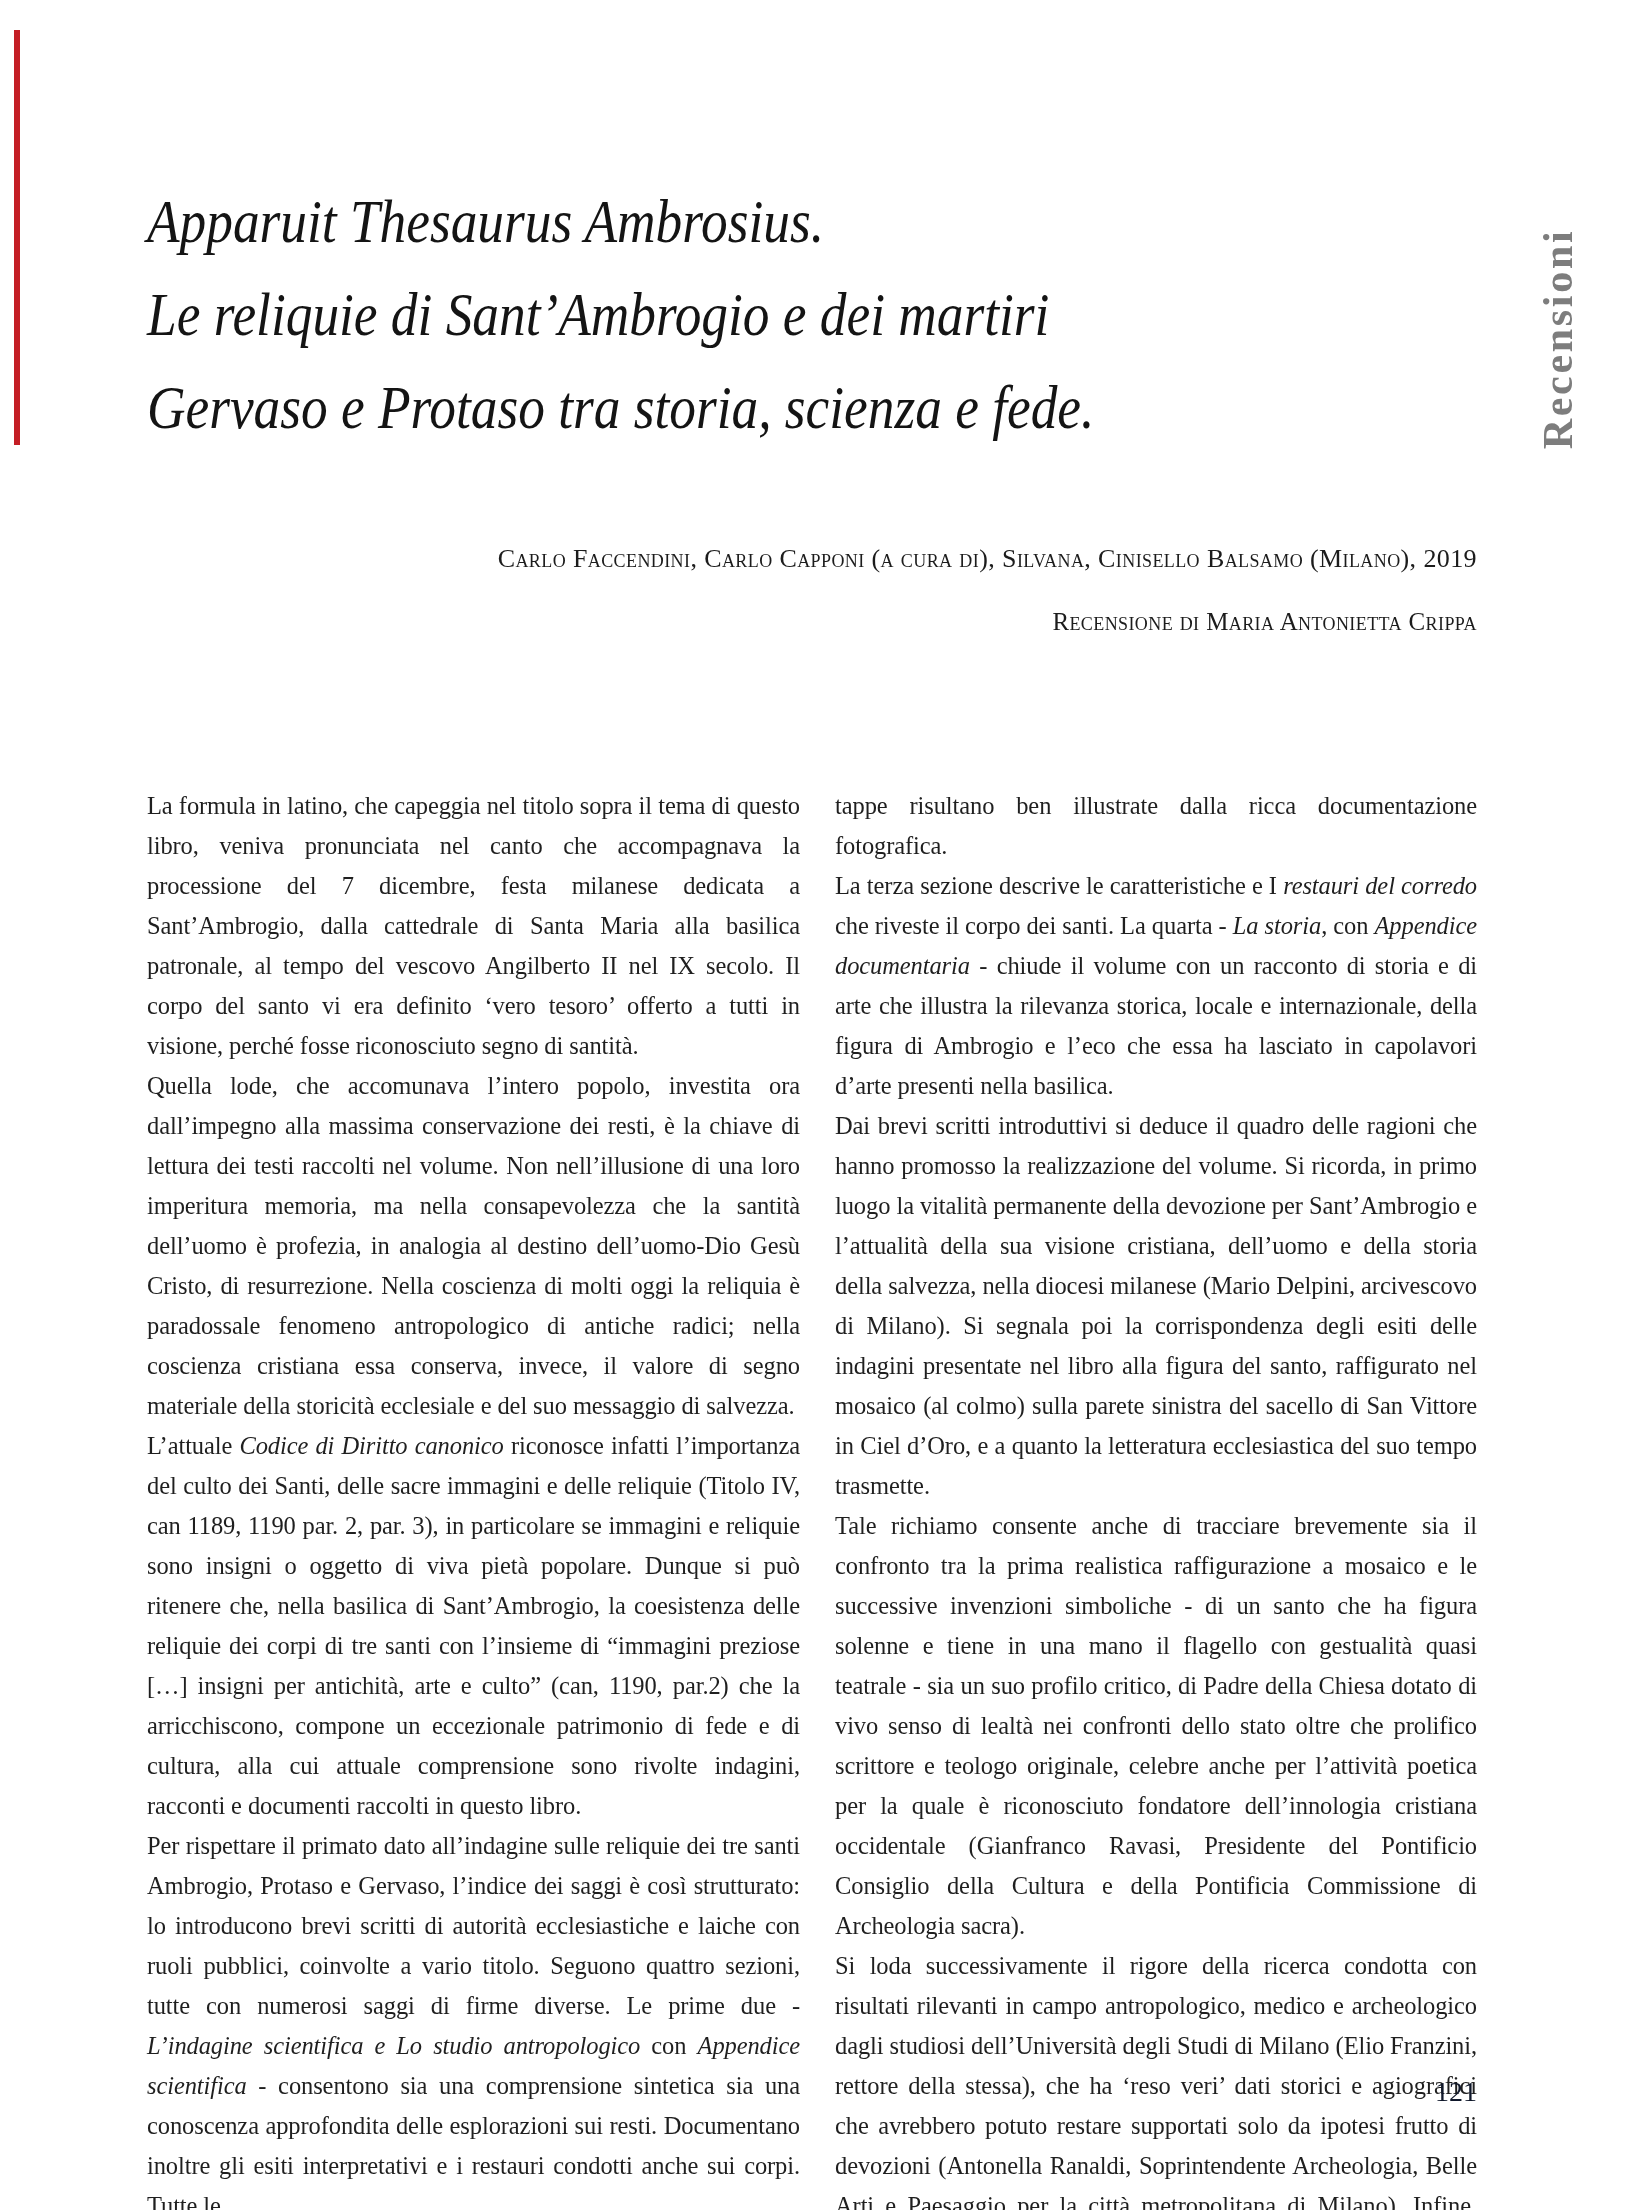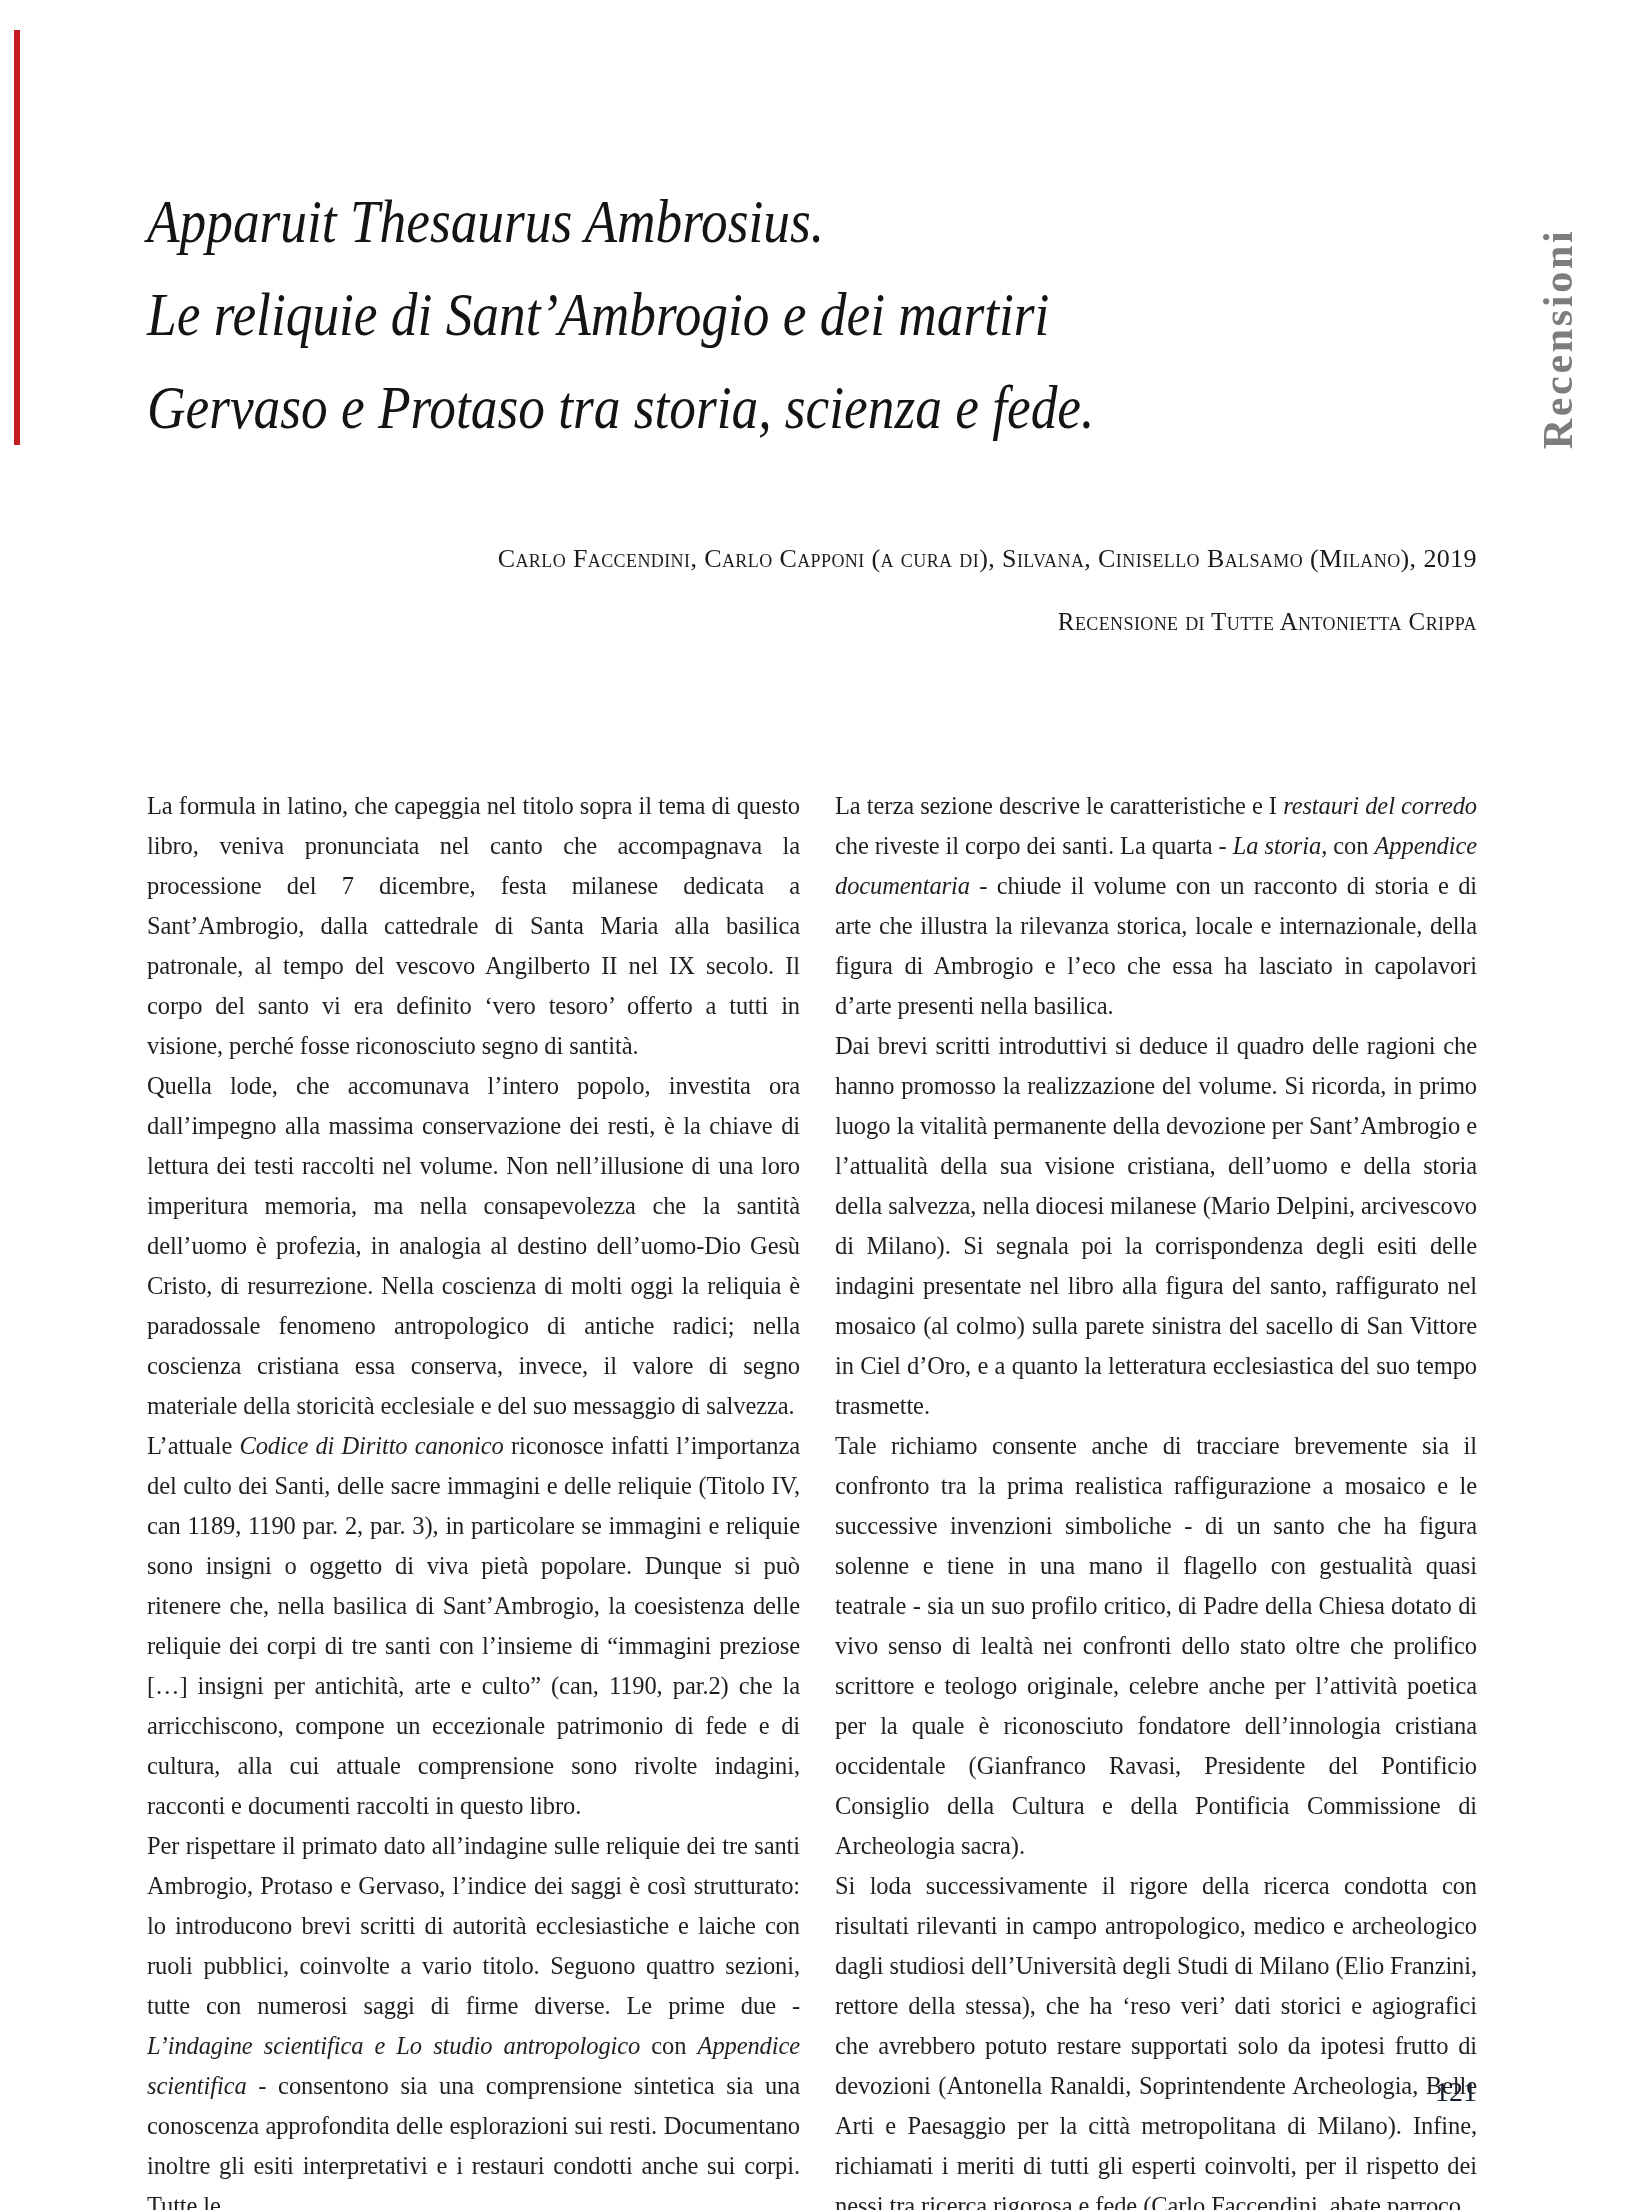--- a/index.html
+++ b/index.html
@@ -81,30 +81,31 @@
 </div>
 
 <div class="title-block">
   <div>Apparuit Thesaurus Ambrosius.</div>
   <div>Le reliquie di Sant’Ambrogio e dei martiri</div>
   <div>Gervaso e Protaso tra storia, scienza e fede.</div>
 </div>
 
 <div class="byline">Carlo Faccendini, Carlo Capponi (a cura di), Silvana, Cinisello Balsamo (Milano), 2019</div>
 
-<div class="reviewer">Recensione di Tutte Antonietta Crippa</div>
+<div class="reviewer">Recensione di Maria Antonietta Crippa</div>
 
 <div class="col col-left">
     <p class="para"><span>La formula in latino, che capeggia nel titolo sopra il tema di questo libro, veniva pronunciata nel canto che accompagnava la processione del 7 dicembre, festa milanese dedicata a Sant’Ambrogio, dalla cattedrale di Santa Maria alla basilica patronale, al tempo del vescovo Angilberto II nel IX secolo. Il corpo del santo vi era definito ‘vero tesoro’ offerto a tutti in visione, perché fosse riconosciuto segno di santità.</span></p>
     <p class="para"><span>Quella lode, che accomunava l’intero popolo, investita ora dall’impegno alla massima conservazione dei resti, è la chiave di lettura dei testi raccolti nel volume. Non nell’illusione di una loro imperitura memoria, ma nella consapevolezza che la santità dell’uomo è profezia, in analogia al destino dell’uomo-Dio Gesù Cristo, di resurrezione. Nella coscienza di molti oggi la reliquia è paradossale fenomeno antropologico di antiche radici; nella coscienza cristiana essa conserva, invece, il valore di segno materiale della storicità ecclesiale e del suo messaggio di salvezza.</span></p>
     <p class="para"><span>L’attuale </span><i>Codice di Diritto canonico</i><span> riconosce infatti l’importanza del culto dei Santi, delle sacre immagini e delle reliquie (Titolo IV, can 1189, 1190 par. 2, par. 3), in particolare se immagini e reliquie sono insigni o oggetto di viva pietà popolare. Dunque si può ritenere che, nella basilica di Sant’Ambrogio, la coesistenza delle reliquie dei corpi di tre santi con l’insieme di “immagini preziose […] insigni per antichità, arte e culto” (can, 1190, par.2) che la arricchiscono, compone un eccezionale patrimonio di fede e di cultura, alla cui attuale comprensione sono rivolte indagini, racconti e documenti raccolti in questo libro.</span></p>
     <p class="para"><span>Per rispettare il primato dato all’indagine sulle reliquie dei tre santi Ambrogio, Protaso e Gervaso, l’indice dei saggi è così strutturato: lo introducono brevi scritti di autorità ecclesiastiche e laiche con ruoli pubblici, coinvolte a vario titolo. Seguono quattro sezioni, tutte con numerosi saggi di firme diverse. Le prime due - </span><i>L’indagine scientifica e Lo studio antropologico</i><span> con </span><i>Appendice scientifica</i><span> - consentono sia una comprensione sintetica sia una conoscenza approfondita delle esplorazioni sui resti. Documentano inoltre gli esiti interpretativi e i restauri condotti anche sui corpi. Tutte le</span></p>
   </div>
 
 <div class="col col-right">
+    <p class="para"><span>tappe risultano ben illustrate dalla ricca documentazione fotografica.</span></p>
     <p class="para"><span>La terza sezione descrive le caratteristiche e I </span><i>restauri del corredo</i><span> che riveste il corpo dei santi. La quarta - </span><i>La storia</i><span>, con </span><i>Appendice documentaria</i><span> - chiude il volume con un racconto di storia e di arte che illustra la rilevanza storica, locale e internazionale, della figura di Ambrogio e l’eco che essa ha lasciato in capolavori d’arte presenti nella basilica.</span></p>
     <p class="para"><span>Dai brevi scritti introduttivi si deduce il quadro delle ragioni che hanno promosso la realizzazione del volume. Si ricorda, in primo luogo la vitalità permanente della devozione per Sant’Ambrogio e l’attualità della sua visione cristiana, dell’uomo e della storia della salvezza, nella diocesi milanese (Mario Delpini, arcivescovo di Milano). Si segnala poi la corrispondenza degli esiti delle indagini presentate nel libro alla figura del santo, raffigurato nel mosaico (al colmo) sulla parete sinistra del sacello di San Vittore in Ciel d’Oro, e a quanto la letteratura ecclesiastica del suo tempo trasmette.</span></p>
     <p class="para"><span>Tale richiamo consente anche di tracciare brevemente sia il confronto tra la prima realistica raffigurazione a mosaico e le successive invenzioni simboliche - di un santo che ha figura solenne e tiene in una mano il flagello con gestualità quasi teatrale - sia un suo profilo critico, di Padre della Chiesa dotato di vivo senso di lealtà nei confronti dello stato oltre che prolifico scrittore e teologo originale, celebre anche per l’attività poetica per la quale è riconosciuto fondatore dell’innologia cristiana occidentale (Gianfranco Ravasi, Presidente del Pontificio Consiglio della Cultura e della Pontificia Commissione di Archeologia sacra).</span></p>
     <p class="para"><span>Si loda successivamente il rigore della ricerca condotta con risultati rilevanti in campo antropologico, medico e archeologico dagli studiosi dell’Università degli Studi di Milano (Elio Franzini, rettore della stessa), che ha ‘reso veri’ dati storici e agiografici che avrebbero potuto restare supportati solo da ipotesi frutto di devozioni (Antonella Ranaldi, Soprintendente Archeologia, Belle Arti e Paesaggio per la città metropolitana di Milano). Infine, richiamati i meriti di tutti gli esperti coinvolti, per il rispetto dei nessi tra ricerca rigorosa e fede (Carlo Faccendini, abate parroco</span></p>
   </div>
 
 <div class="page-number">121</div>
 
 
 </body></html>

